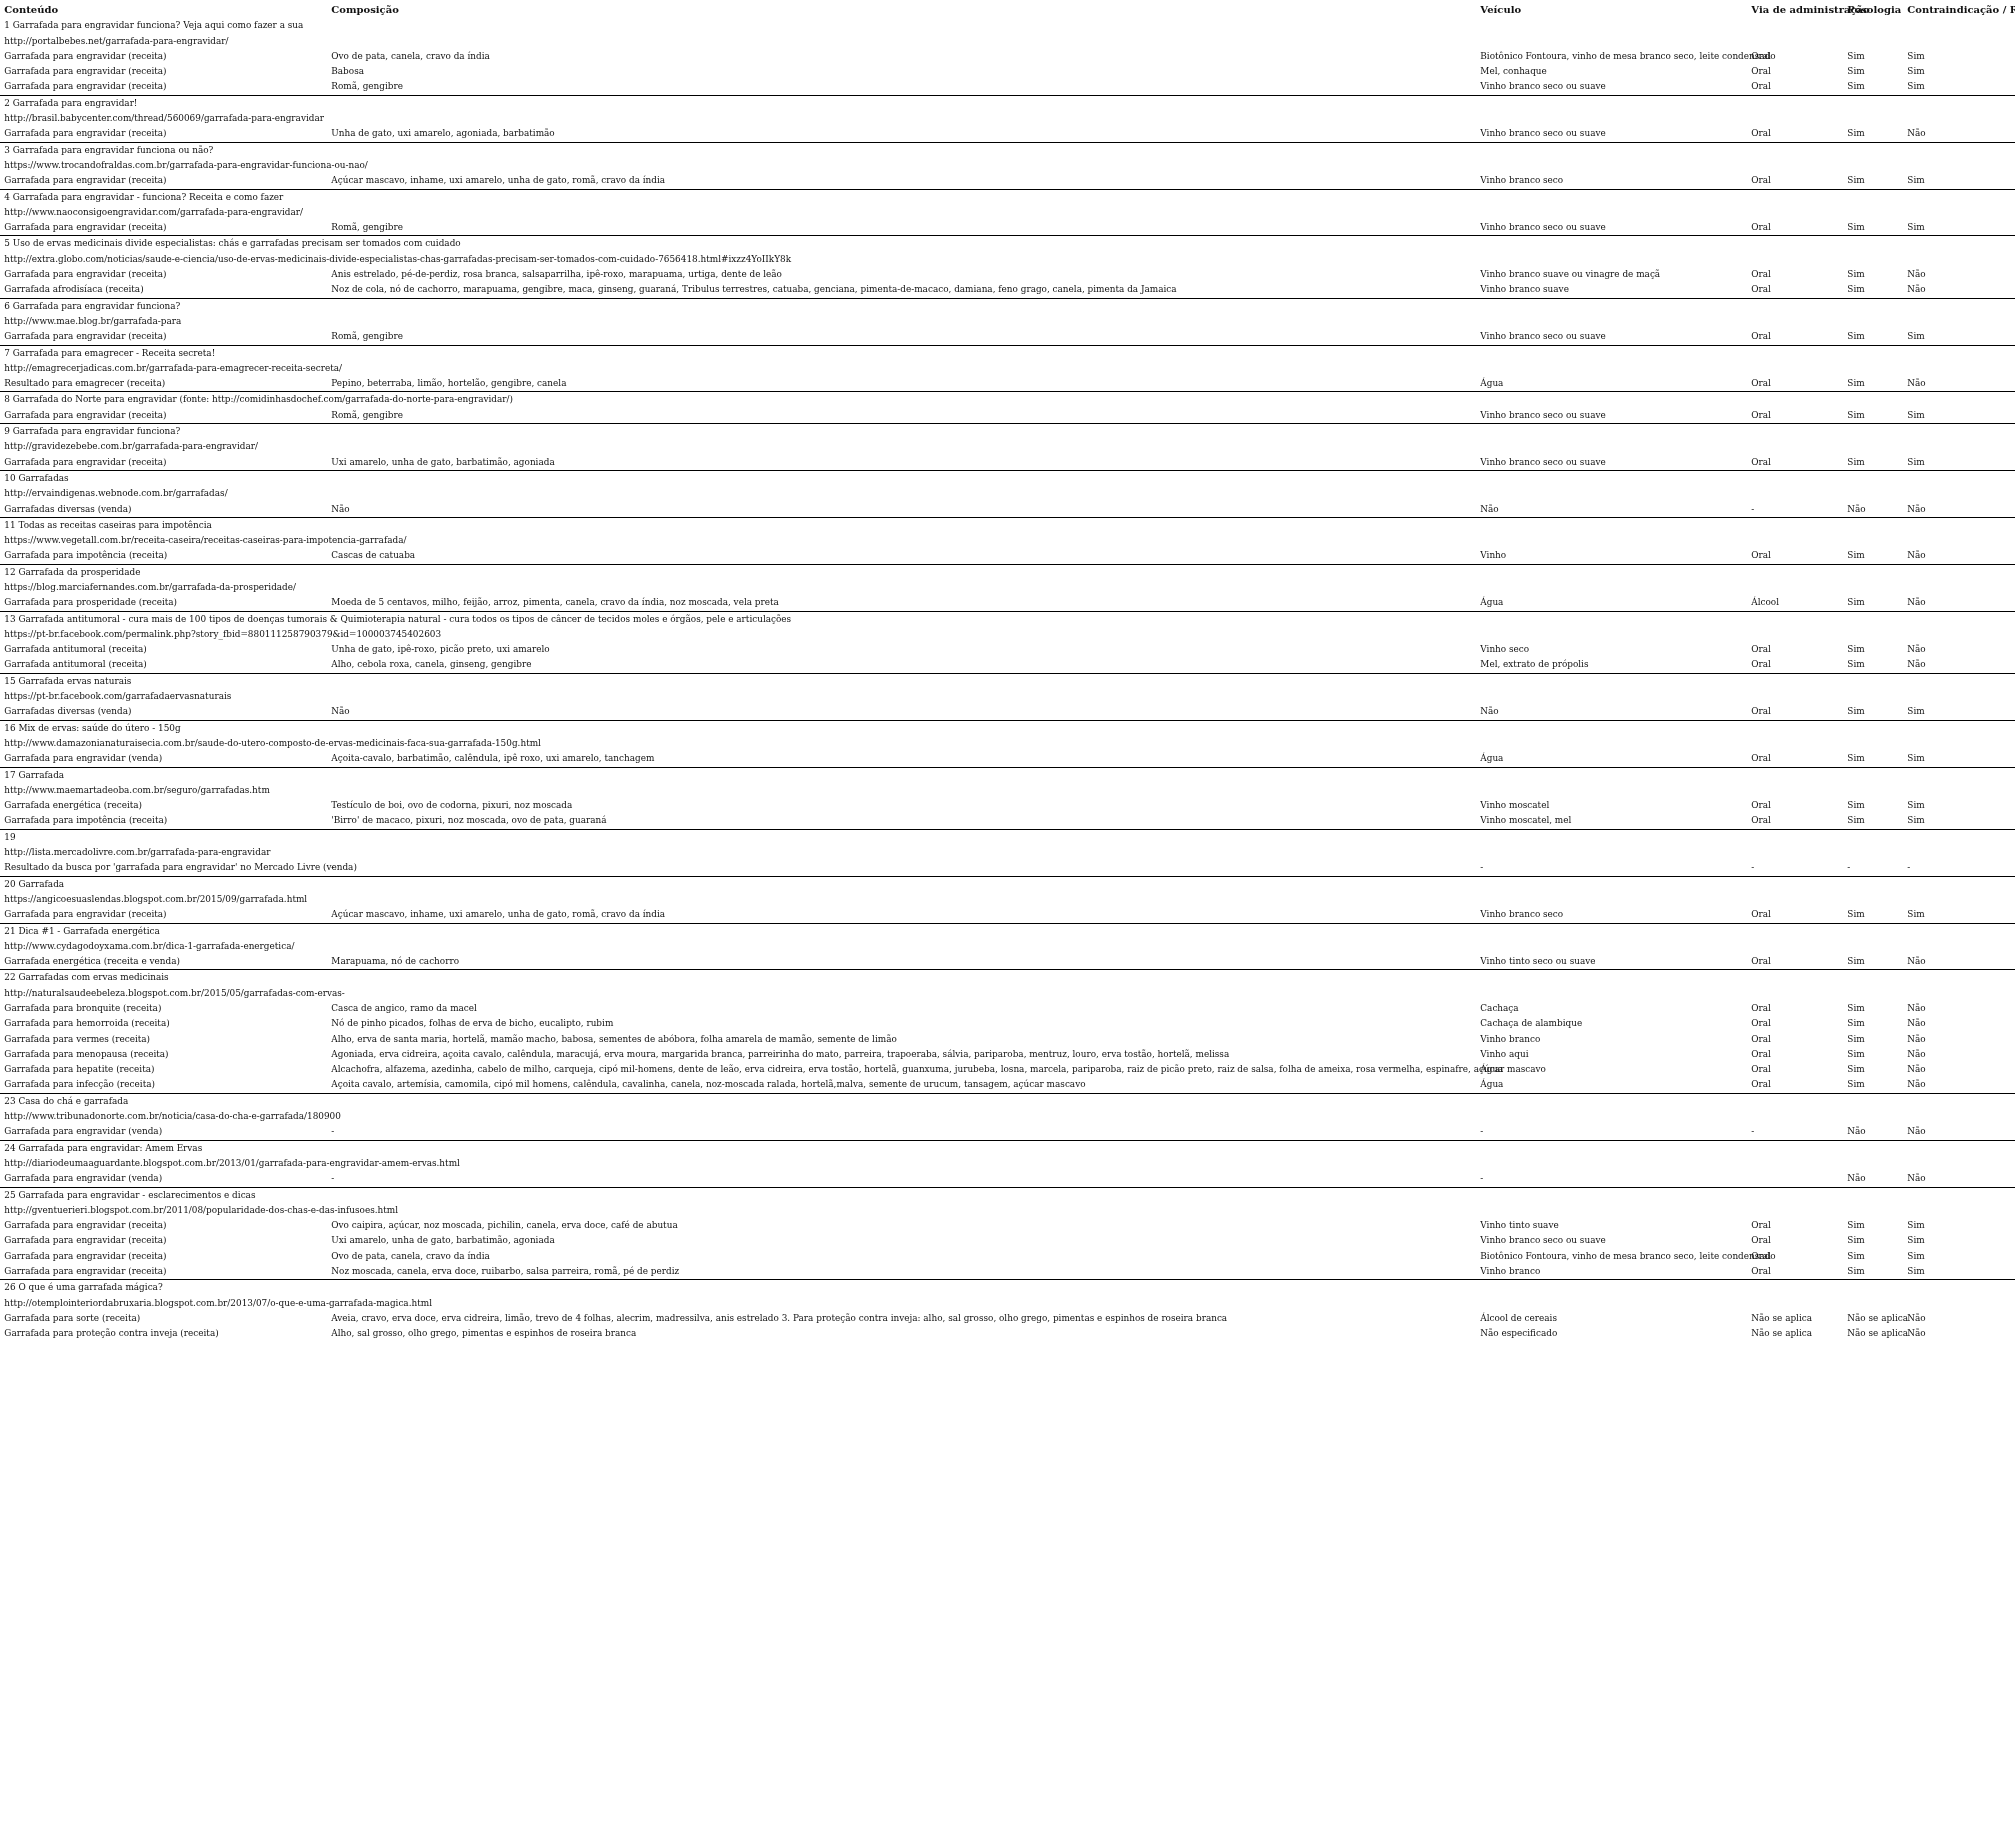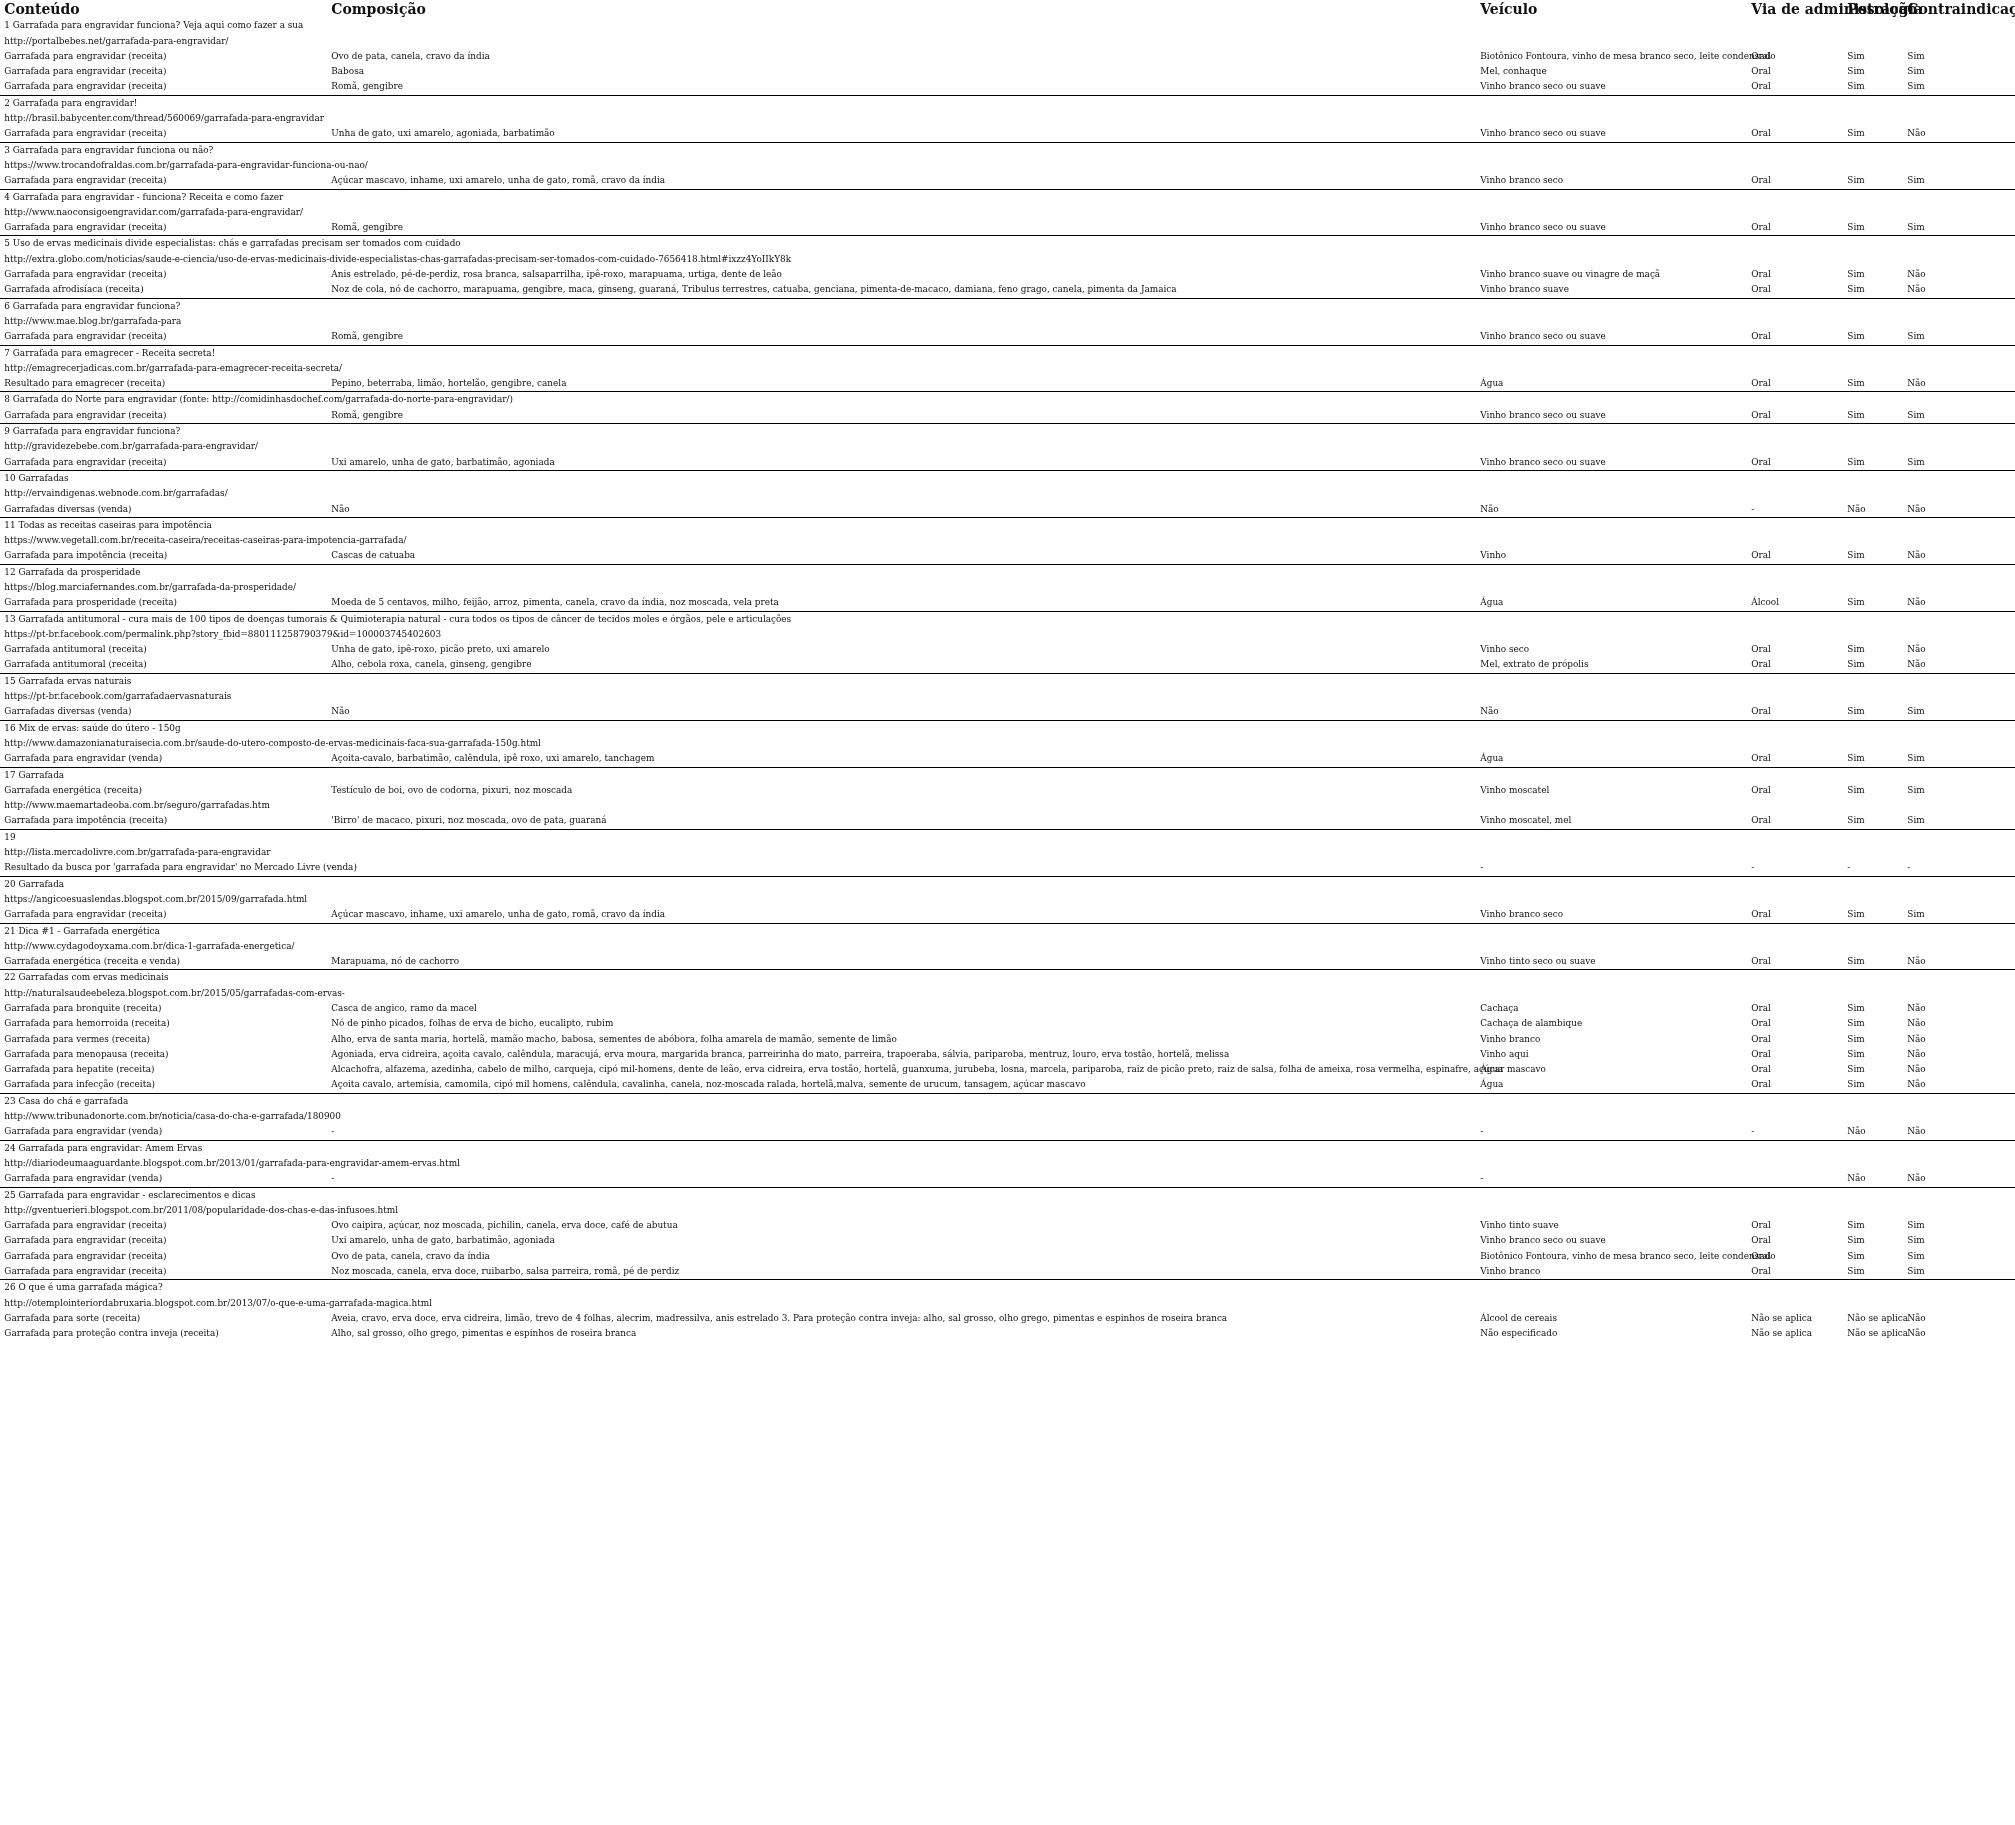--- a/index.html
+++ b/index.html
@@ -4,21 +4,21 @@
 <style>
   html, body { margin: 0; padding: 0; background: #ffffff; }
   body { width: 2015px; height: 1826px; overflow: hidden; font-family: "DejaVu Serif", "Liberation Serif", serif; color: #111; }
   table.sheet { border-collapse: collapse; table-layout: fixed; width: 2015px; font-size: 8.9px; }
   table.sheet col.c1 { width: 327px; }
   table.sheet col.c2 { width: 1149px; }
   table.sheet col.c3 { width: 271px; }
   table.sheet col.c4 { width: 96px; }
   table.sheet col.c5 { width: 60px; }
   table.sheet col.c6 { width: 112px; }
-  table.sheet th { font-weight: bold; text-align: left; height: 18.3px; padding: 0 0 0 4.3px; vertical-align: middle; white-space: nowrap; overflow: visible; font-size: 14px; }
+  table.sheet th { font-weight: bold; text-align: left; height: 18.3px; padding: 0 0 0 4.3px; vertical-align: middle; white-space: nowrap; overflow: visible; font-size: 10px; }
   table.sheet td { height: 15.3px; padding: 0 0 0 4.3px; vertical-align: middle; white-space: nowrap; overflow: visible; line-height: 15.3px; }
   tr.group-end td { border-bottom: 1.2px solid #000; }
 </style>
 </head>
 <body>
 
 <table class="sheet">
   <colgroup>
     <col class="c1">
       <col class="c2">
@@ -424,34 +424,34 @@
       </tr>
       <tr>
         <td>17 Garrafada</td>
         <td></td>
         <td></td>
         <td></td>
         <td></td>
         <td></td>
       </tr>
       <tr>
+        <td>http://www.maemartadeoba.com.br/seguro/garrafadas.htm</td>
+        <td></td>
+        <td></td>
+        <td></td>
+        <td></td>
+        <td></td>
+      </tr>
+      <tr>
         <td>Garrafada energética (receita)</td>
         <td>Testículo de boi, ovo de codorna, pixuri, noz moscada</td>
         <td>Vinho moscatel</td>
         <td>Oral</td>
         <td>Sim</td>
         <td>Sim</td>
-      </tr>
-      <tr>
-        <td>http://www.maemartadeoba.com.br/seguro/garrafadas.htm</td>
-        <td></td>
-        <td></td>
-        <td></td>
-        <td></td>
-        <td></td>
       </tr>
       <tr class="group-end">
         <td>Garrafada para impotência (receita)</td>
         <td>'Birro' de macaco, pixuri, noz moscada, ovo de pata, guaraná</td>
         <td>Vinho moscatel, mel</td>
         <td>Oral</td>
         <td>Sim</td>
         <td>Sim</td>
       </tr>
       <tr>

